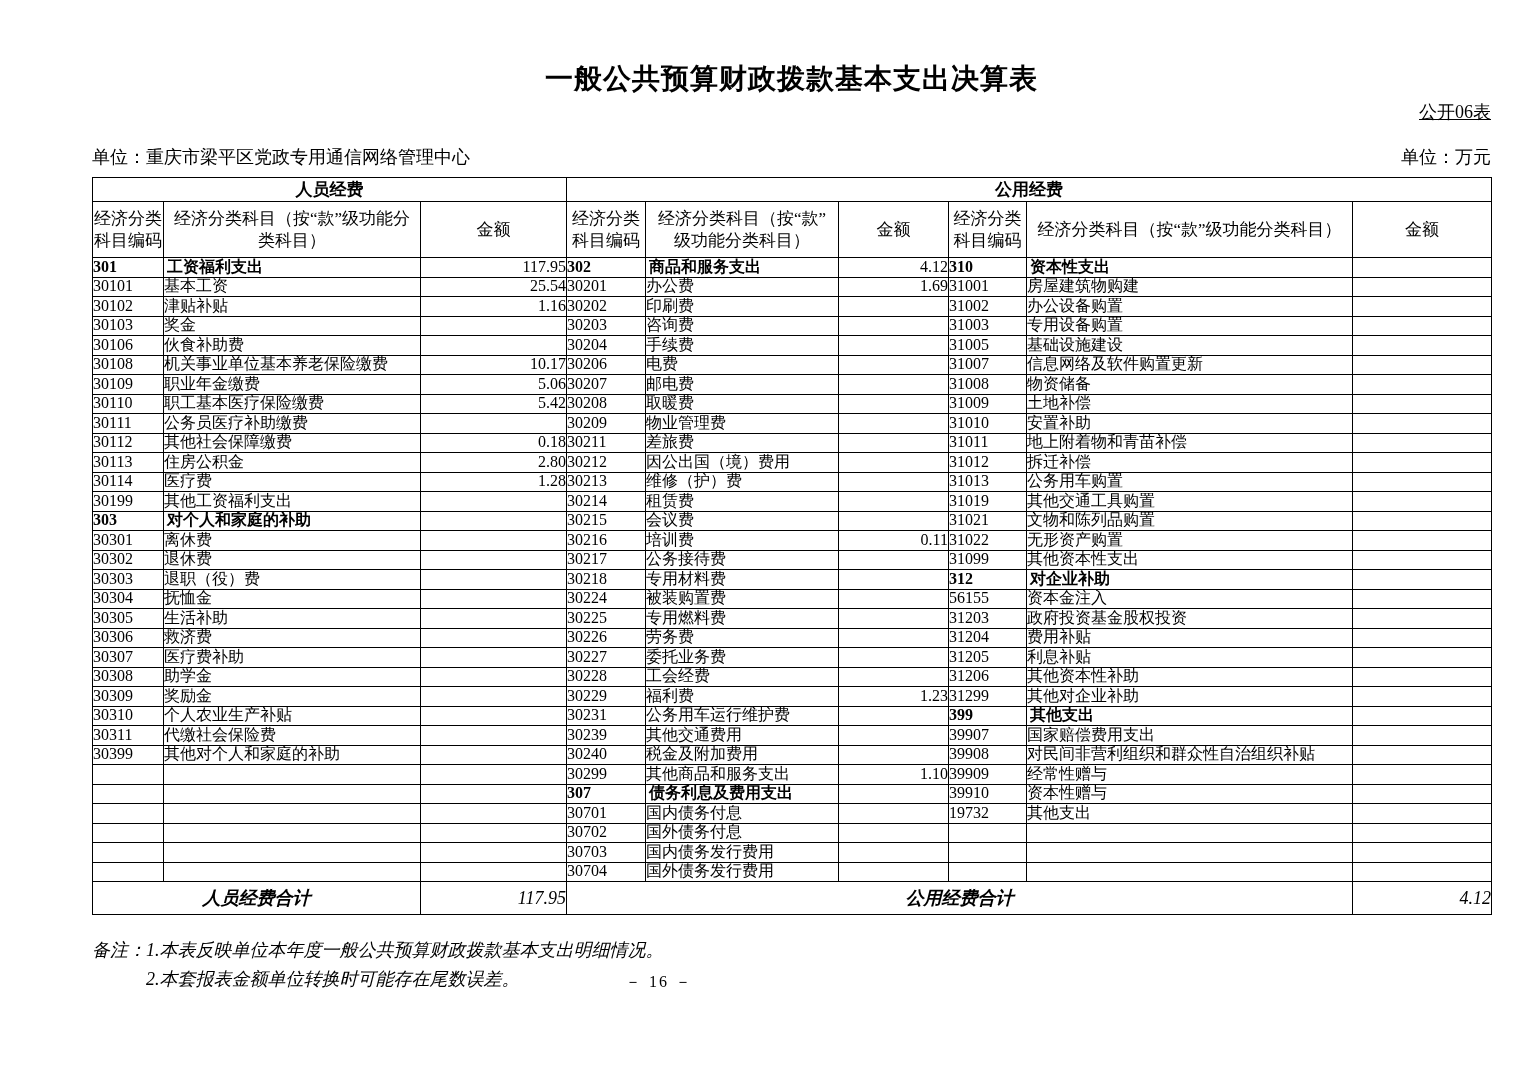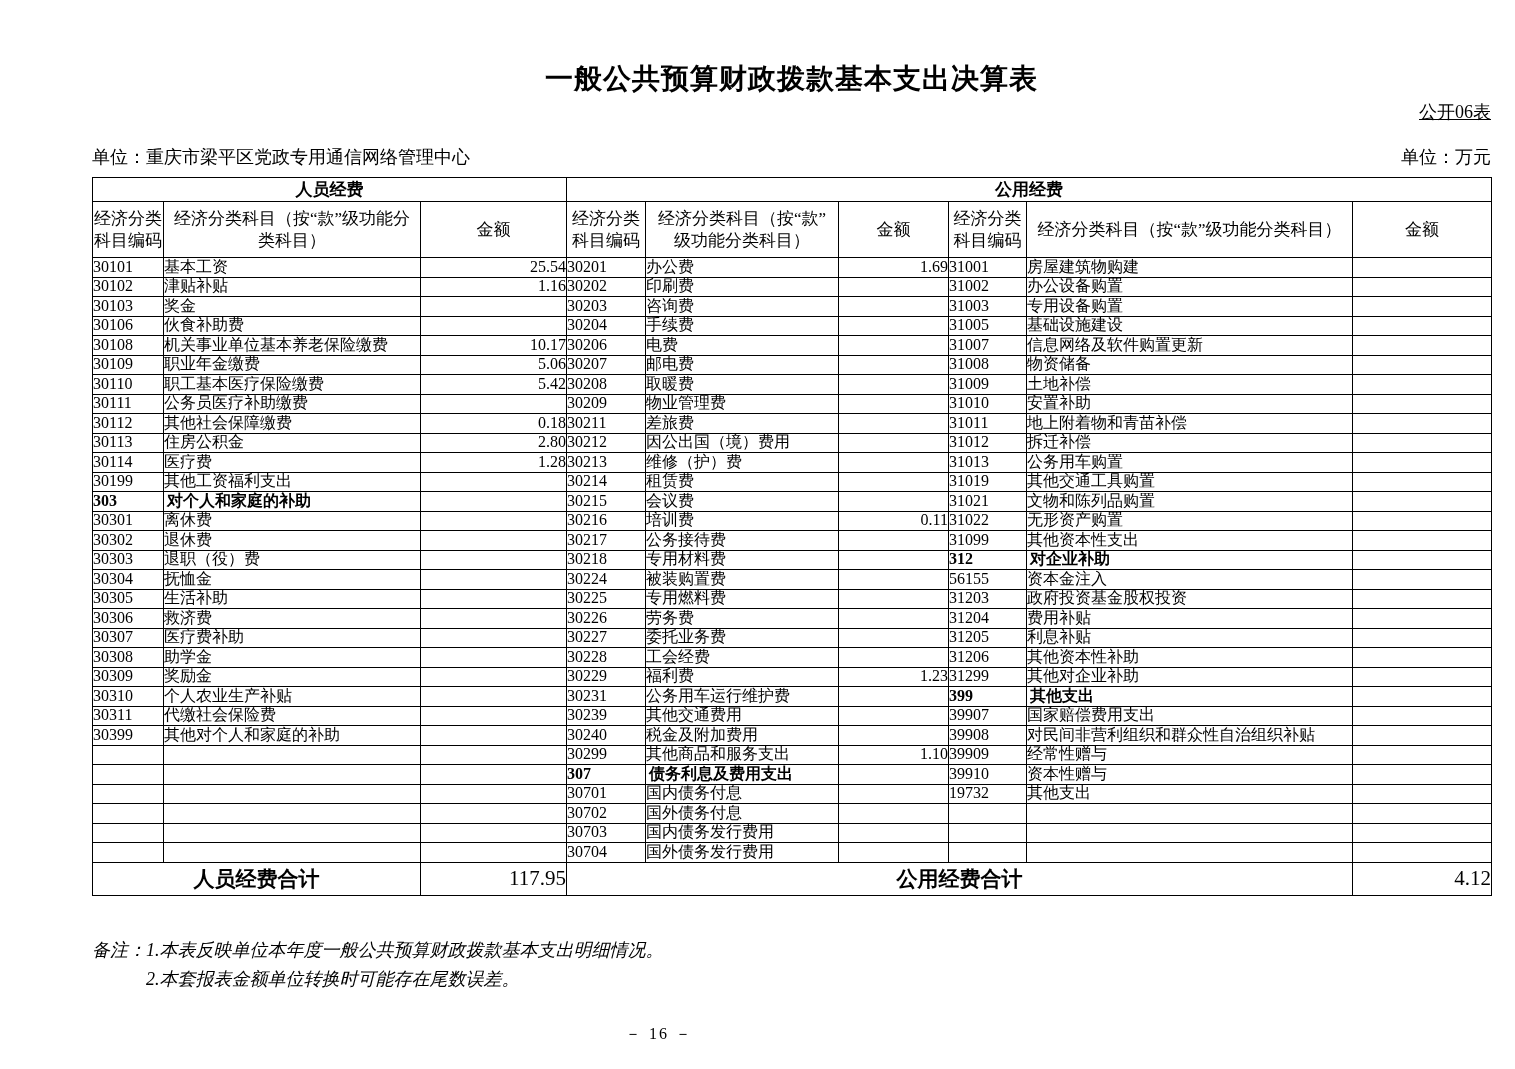--- a/index.html
+++ b/index.html
@@ -34,27 +34,27 @@
   tr.colhead-row th {
     height:56px; font-size:17px; font-weight:normal; text-align:center;
     white-space:pre-line; line-height:1.25;
   }
   tbody.rows td { height:19.5px; line-height:1.05; font-size:16px; }
   td.code { padding-left:3px; text-align:left; }
   td.code.cat { font-weight:bold; }
   td.name { padding-left:28px; text-align:left; }
   td.name.cat { font-weight:bold; padding-left:3px; }
   td.amt { text-align:right; padding-right:2px; }
-  tr.total-row td { height:33px; font-size:21px; }
+  tr.total-row td { height:33px; font-size:18px;font-style:italic; }
   tr.total-row td.total-label { font-weight:bold; text-align:center; }
   tr.total-row td.amt { font-weight:normal; }
   .notes { position:absolute; top:936px; left:92px; width:1399px; font-size:18px; line-height:29px;font-style:italic; }
   .notes .note-line2 { padding-left:54px; }
   .page-number {
-    position:absolute; top:1024px; left:0; width:1318px;
+    position:absolute; top:972px; left:0; width:1318px;
     text-align:center; font-size:16px; letter-spacing:2px;
   }
 </style>
 </head>
 <body>
 
 <div class="sheet">
 
   <div class="doc-title">一般公共预算财政拨款基本支出决算表</div>
 
@@ -94,20 +94,31 @@
 级功能分类科目）</th>
         <th>金额</th>
         <th>经济分类
 科目编码</th>
         <th>经济分类科目（按“款”级功能分类科目）</th>
         <th>金额</th>
       </tr>
     </thead>
     <tbody class="rows">
         <tr>
+          <td class="code cat">301</td>
+          <td class="name cat">工资福利支出</td>
+          <td class="amt">117.95</td>
+          <td class="code cat">302</td>
+          <td class="name cat">商品和服务支出</td>
+          <td class="amt">4.12</td>
+          <td class="code cat">310</td>
+          <td class="name cat">资本性支出</td>
+          <td class="amt"></td>
+        </tr>
+        <tr>
           <td class="code">30101</td>
           <td class="name sub">基本工资</td>
           <td class="amt">25.54</td>
           <td class="code">30201</td>
           <td class="name sub">办公费</td>
           <td class="amt">1.69</td>
           <td class="code">31001</td>
           <td class="name sub">房屋建筑物购建</td>
           <td class="amt"></td>
         </tr>

